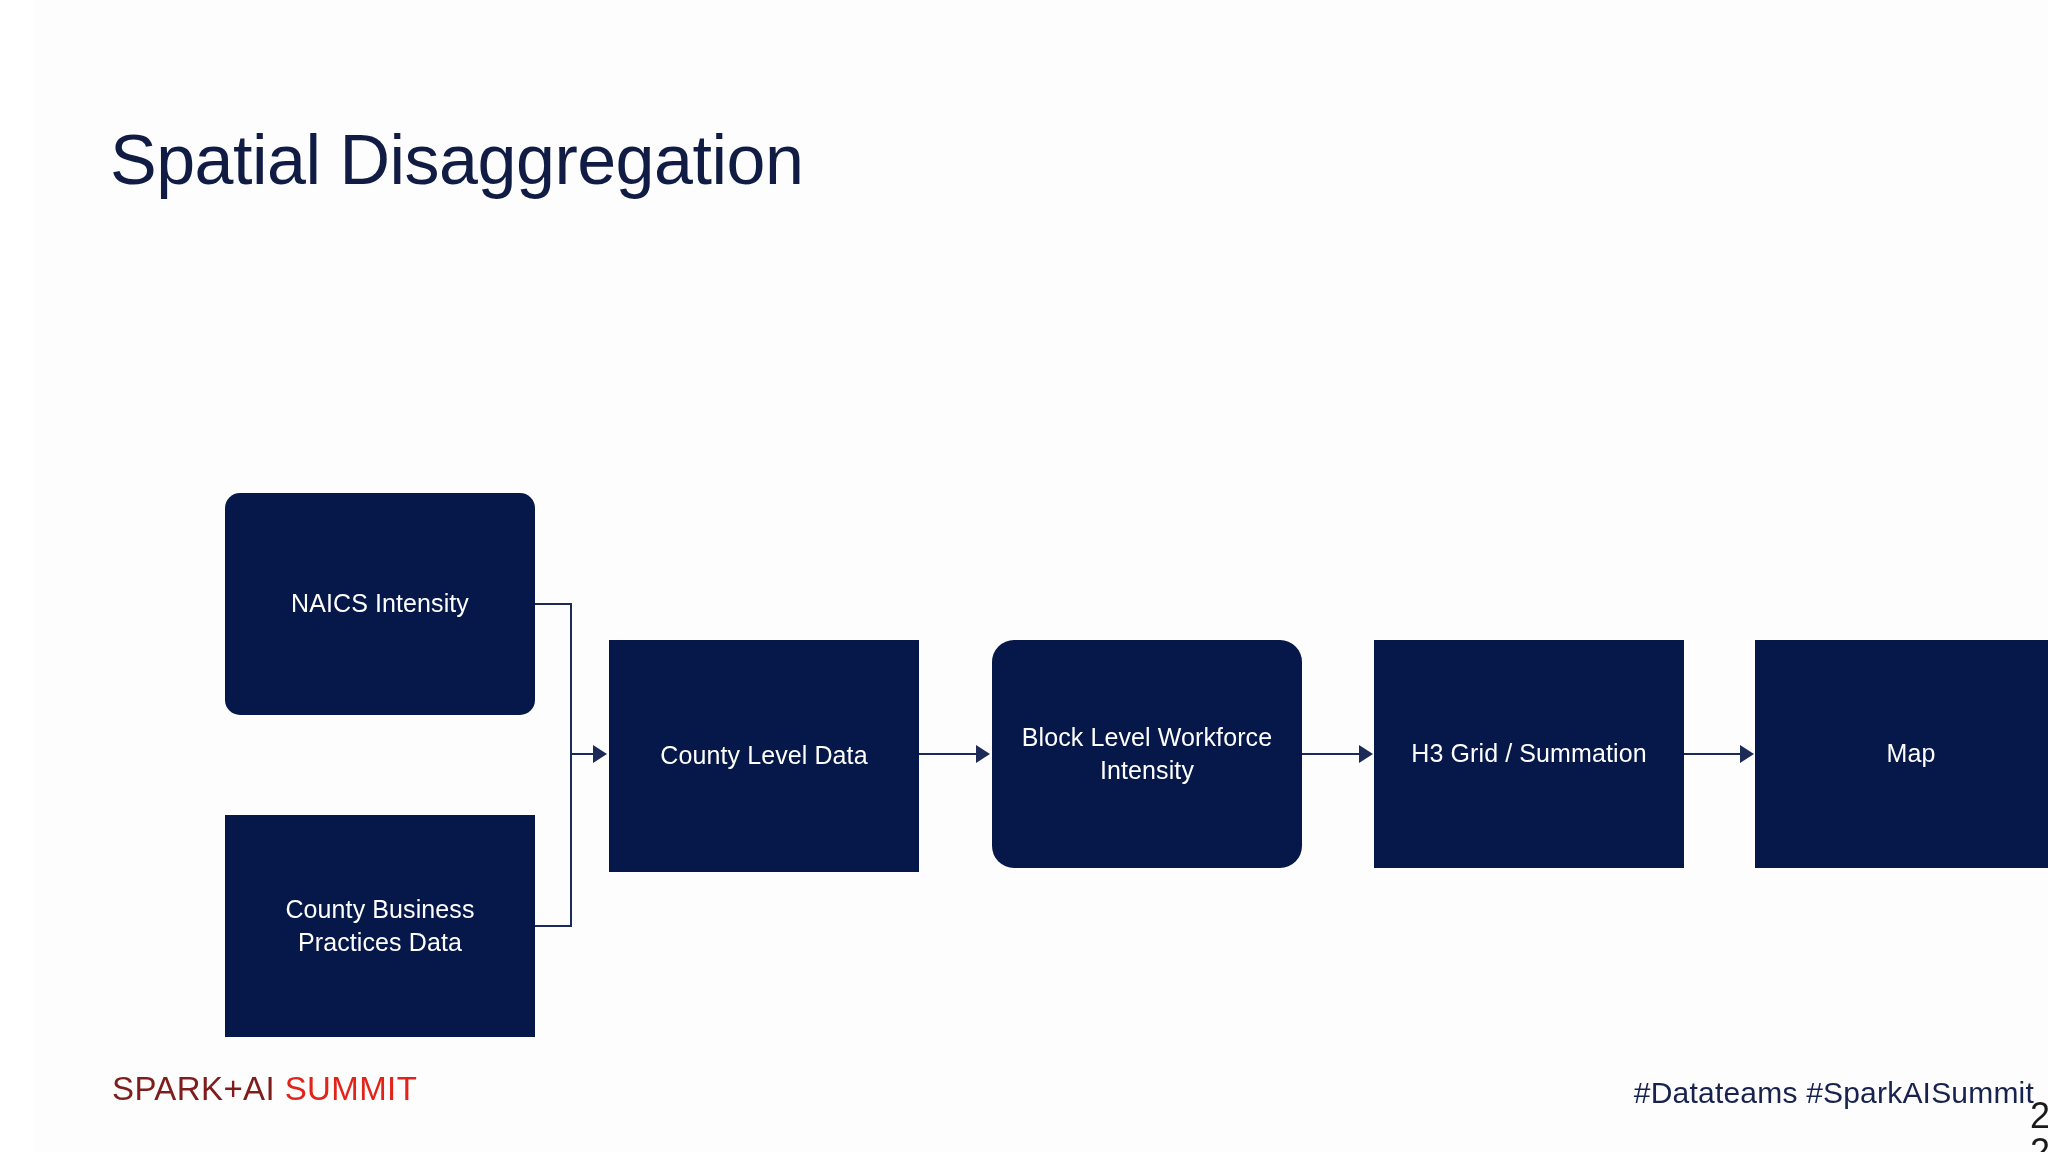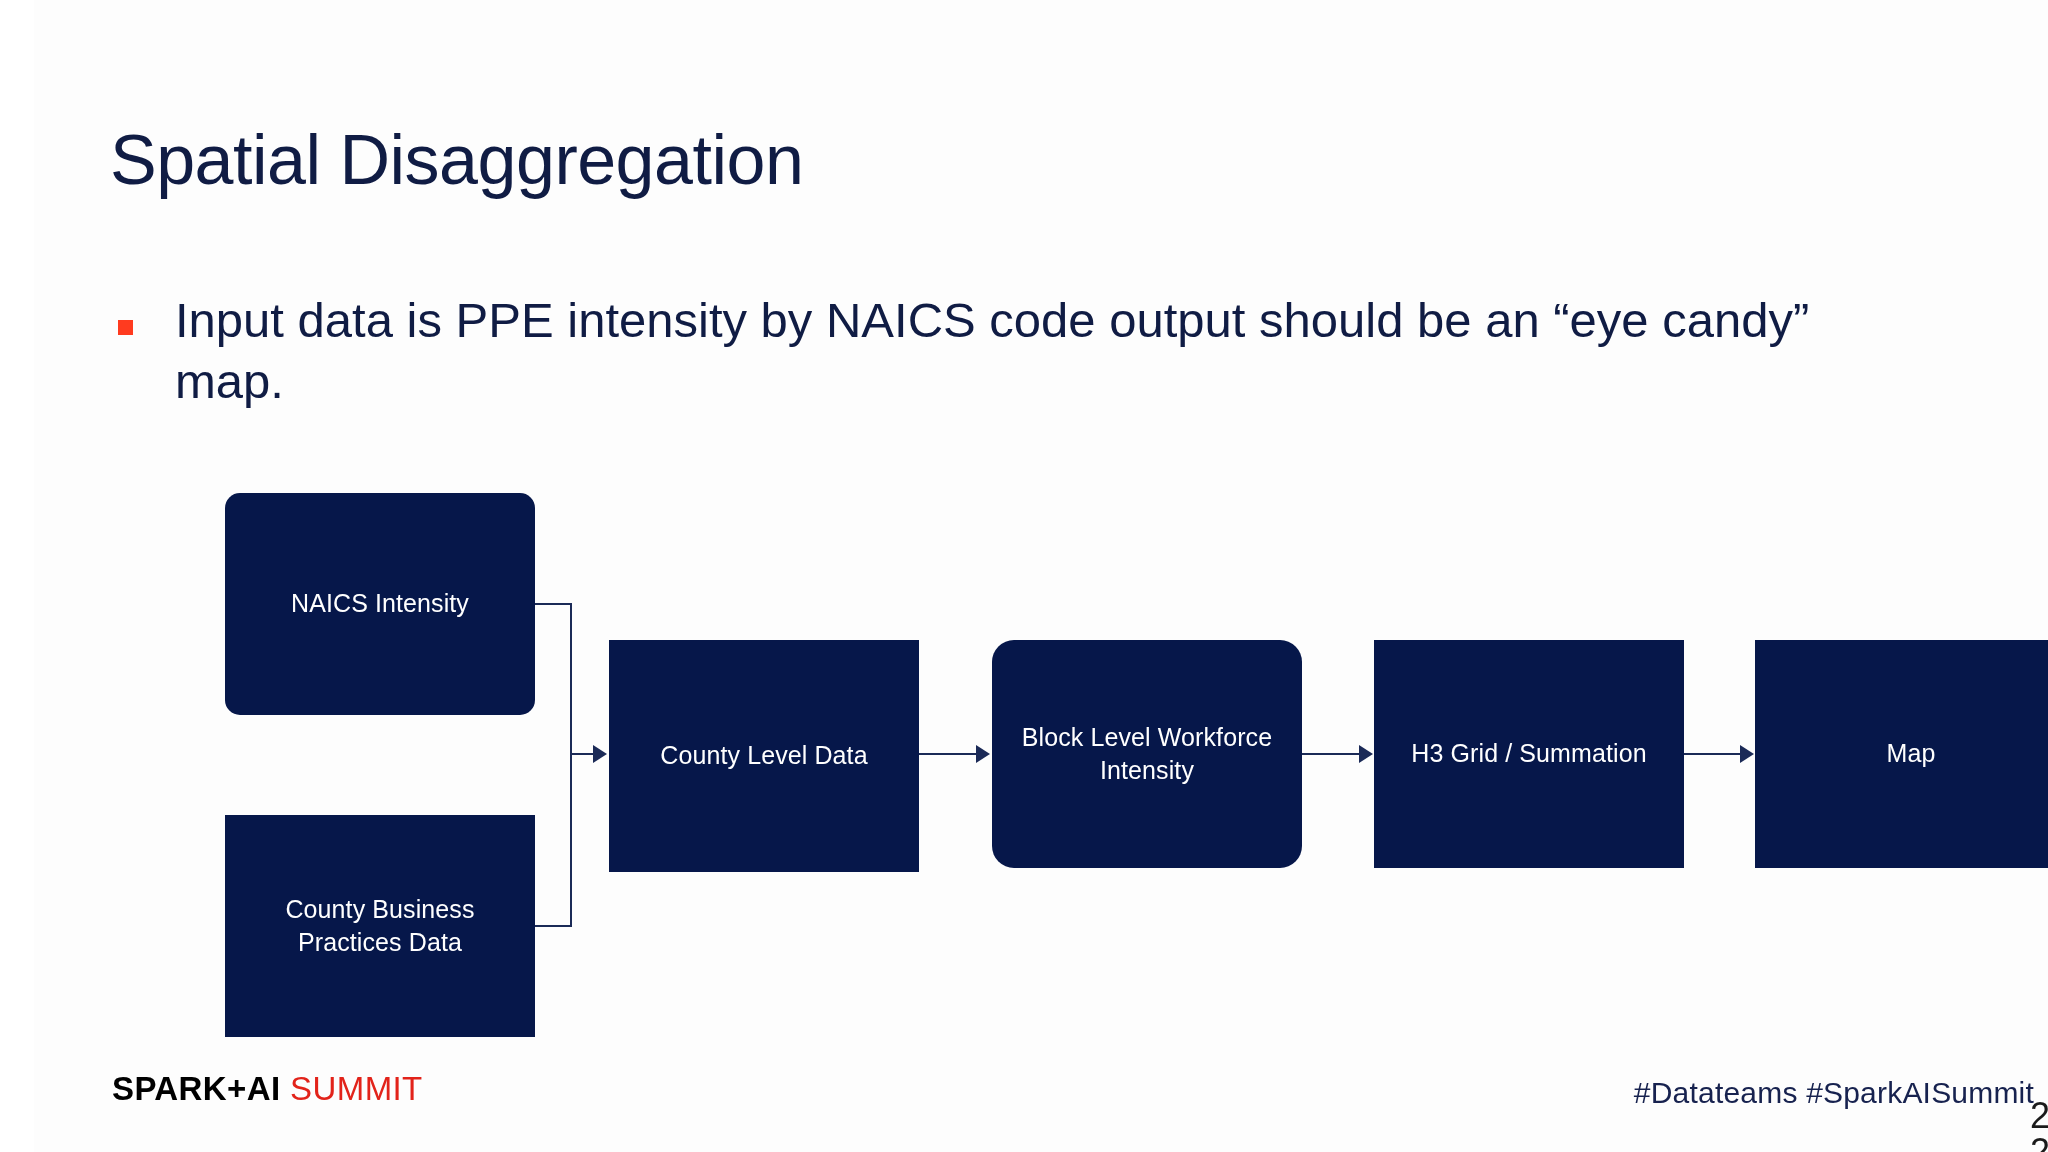--- a/index.html
+++ b/index.html
@@ -120,22 +120,22 @@
   
   #logo {
     position: absolute;
     left: 78px;
     top: 1070px;
     font-size: 33px;
     letter-spacing: 0.4px;
     white-space: nowrap;
   }
   #logo .logo-bold {
-    font-weight: 700;
-    color: #000000;
+    font-weight: 400;
+    color: #7f1d1d;
   }
   #logo .logo-light {
     font-weight: 400;
     color: #E2231A;
   }
   #hashtags {
     position: absolute;
     right: 48px;
     top: 1076px;
     font-size: 30px;
@@ -156,24 +156,20 @@
     word-break: break-all;
   }
 </style>
 </head>
 <body>
 
 <div id="slide">
 
   <h1 id="slide-title">Spatial Disaggregation</h1>
 
-  <div class="bullet-row">
-    <span class="bullet-marker"></span>
-    <span class="bullet-text">Input data is PPE intensity by NAICS code output should be an “eye candy” map.</span>
-  </div>
 
   <div id="diagram">
 
     <div class="node node-naics">
       <span>NAICS Intensity</span>
     </div>
 
     <div class="node node-cbp">
       <span>County Business Practices Data</span>
     </div>

